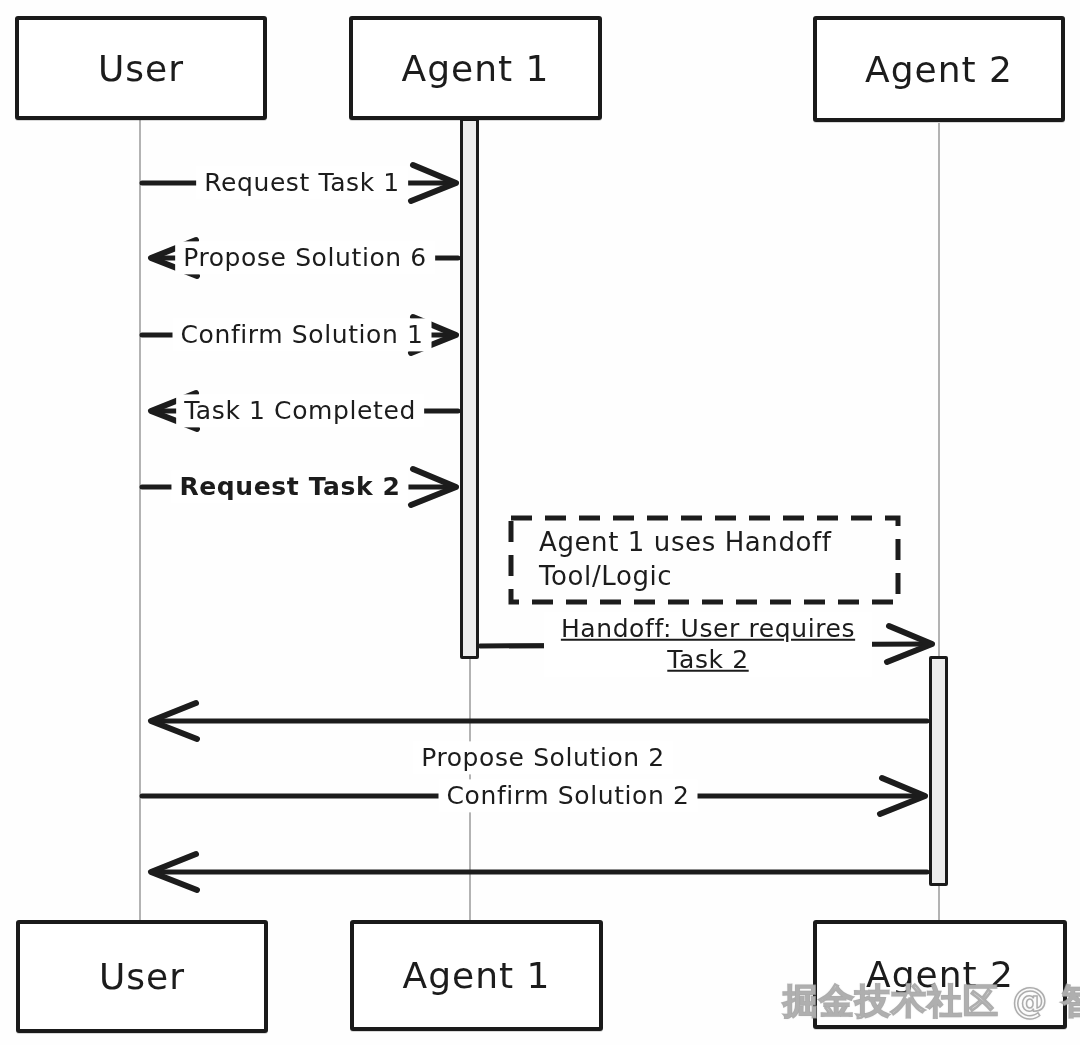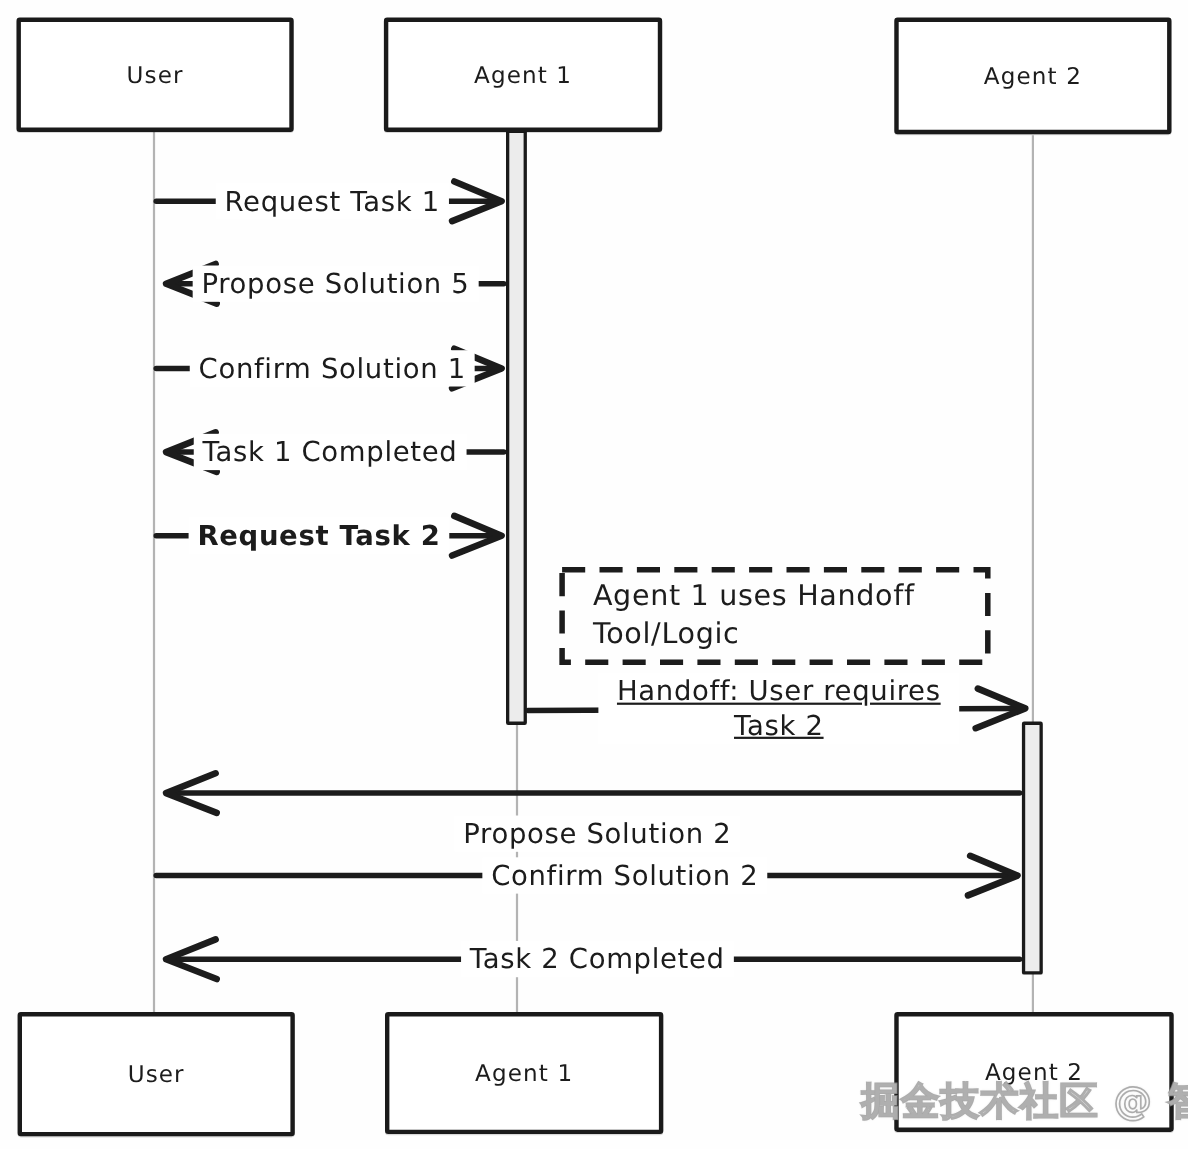--- a/index.html
+++ b/index.html
@@ -18,21 +18,21 @@
   }
   
   .actor-box {
     position: absolute;
     background: #ffffff;
     border: 4px solid #1a1a1a;
     border-radius: 3px;
     display: flex;
     align-items: center;
     justify-content: center;
-    font-size: 21px;
+    font-size: 36px;
     letter-spacing: 1px;
     box-sizing: border-box;
     box-shadow: 0 1px 0 rgba(0,0,0,0.15);
   }
   
   .lifeline {
     position: absolute;
     width: 2px;
     background: #b3b3b3;
   }
@@ -170,28 +170,27 @@
       <path class="head" d="M882 778 L925 796 L880 814"></path>
     </g>
 
     <g>
       <path class="shaft" d="M927 872 L156 872"></path>
       <path class="head" d="M196 854 L151 872 L197 890"></path>
     </g>
   </svg>
 
   <div class="msg-label" style="left:302px; top:183px;">Request Task 1</div>
-  <div class="msg-label" style="left:305px; top:258px;">Propose Solution 5</div>
+  <div class="msg-label" style="left:305px; top:258px;">Propose Solution 6</div>
   <div class="msg-label" style="left:302px; top:335px;">Confirm Solution 1</div>
   <div class="msg-label" style="left:300px; top:411px;">Task 1 Completed</div>
   <div class="msg-label" style="left:290px; top:487px;font-weight:bold;">Request Task 2</div>
   <div class="msg-label wrap" style="left:708px; top:644px;text-decoration:underline;">Handoff: User requires Task 2</div>
   <div class="msg-label" style="left:543px; top:730px;margin-top:28px;">Propose Solution 2</div>
   <div class="msg-label" style="left:568px; top:796px;">Confirm Solution 2</div>
-  <div class="msg-label" style="left:543px; top:872px;">Task 2 Completed</div>
 
   <div class="note-label" style="left:704px; top:560px;">Agent 1 uses Handoff Tool/Logic</div>
 
   <div class="actor-box" style="left:15px;  top:16px; width:252px; height:104px;">
     <span>User</span>
   </div>
   <div class="actor-box" style="left:349px; top:16px; width:253px; height:104px;">
     <span>Agent 1</span>
   </div>
   <div class="actor-box" style="left:813px; top:16px; width:252px; height:106px;">

